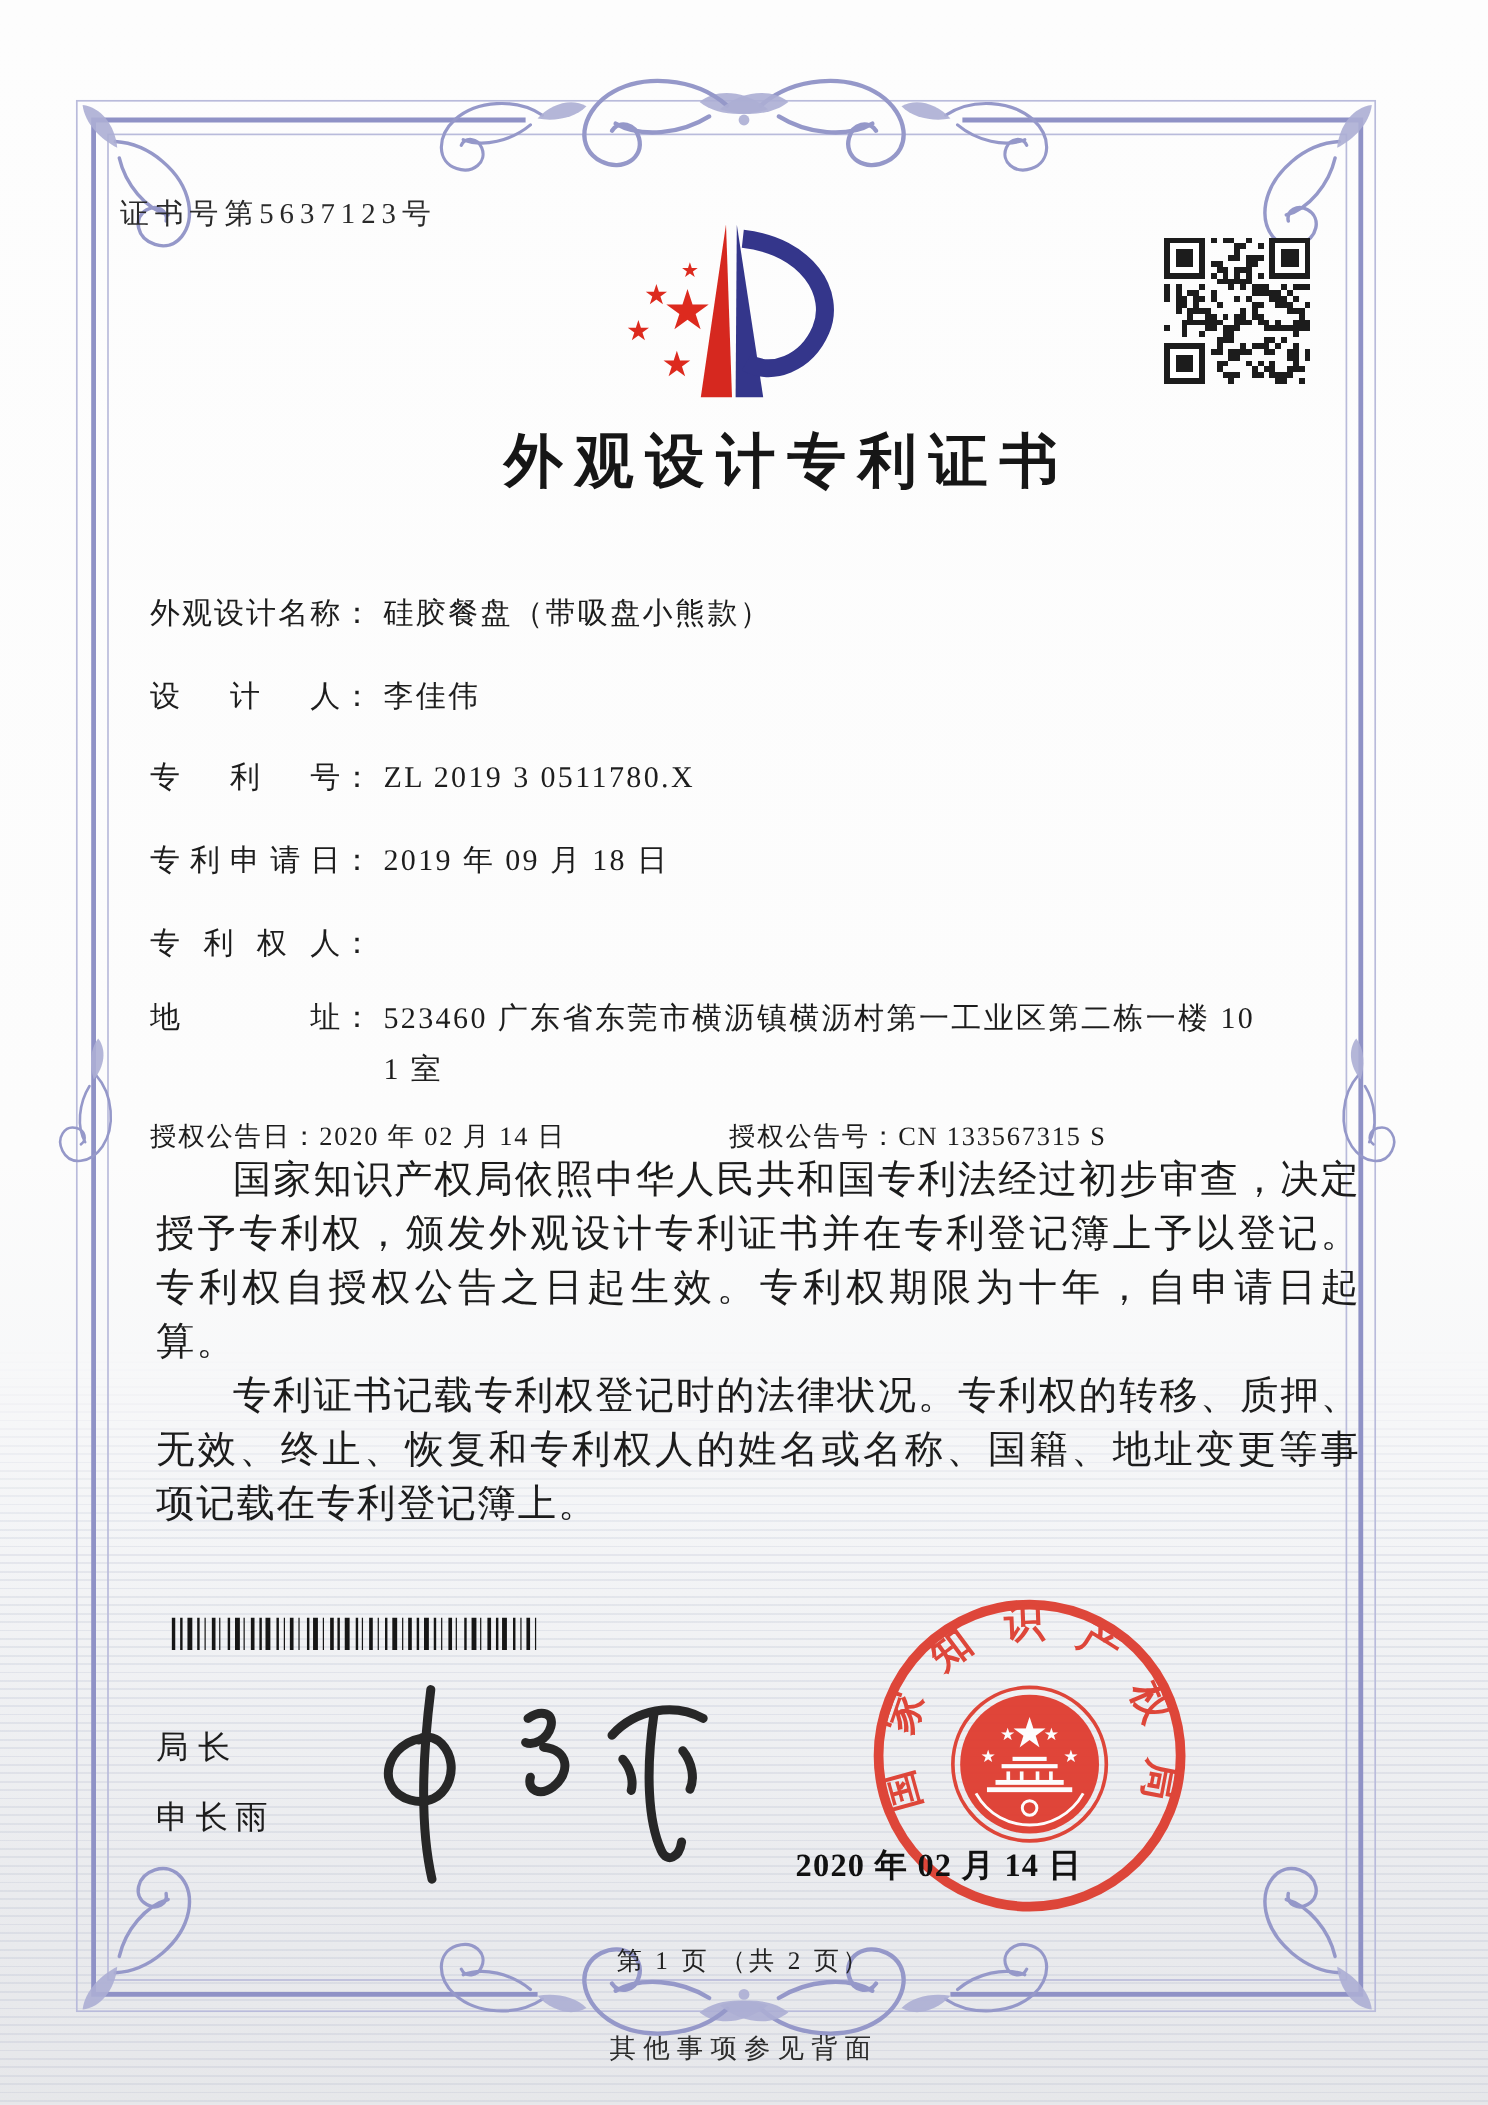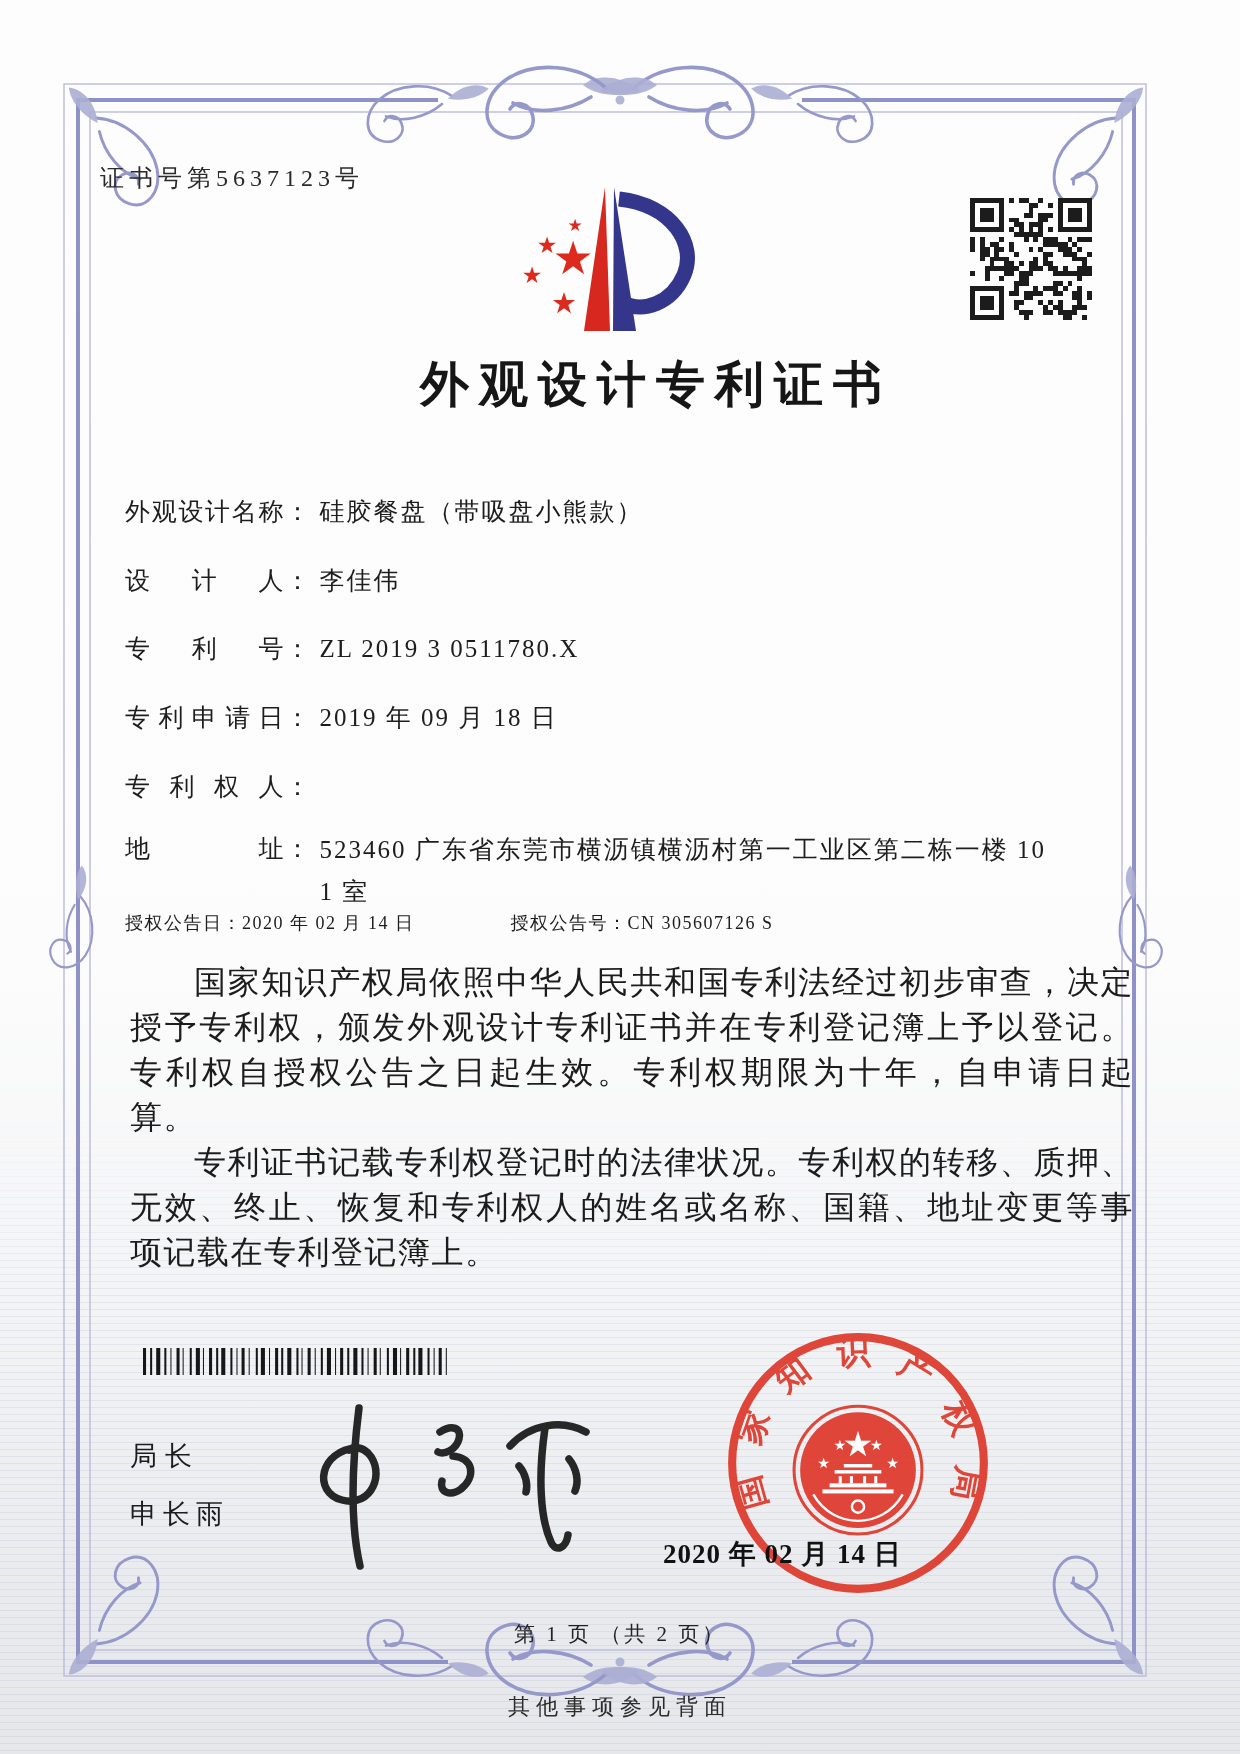--- a/index.html
+++ b/index.html
@@ -26,21 +26,21 @@
   #cert-no{left:100px;top:162px;font-size:24px;letter-spacing:5px;color:#2a2a2a;text-align:center;}
   #qr{left:970px;top:198px;width:122px;height:122px;}
   #logo{left:445px;top:146px;width:262px;height:212px;}
   #title{left:0;top:352px;width:1240px;text-align:center;font-size:49px;font-weight:bold;letter-spacing:10px;color:#161616;padding-left:36px;}
   
   .frow{position:absolute;left:125px;width:925px;display:flex;font-size:25px;color:#1d1d1d;letter-spacing:1.5px;line-height:40px;}
   .lbl{flex:0 0 160px;text-align:justify;text-align-last:justify;}
   .colon{flex:0 0 auto;}
   .val{margin-left:8px;letter-spacing:2px;}
   #row-addr .val{max-width:760px;word-break:break-all;line-height:42px;}
-  #grant-row{position:absolute;left:125px;top:911px;width:980px;display:flex;font-size:18px;letter-spacing:1.5px;color:#1d1d1d;}
+  #grant-row{position:absolute;left:125px;top:932px;width:980px;display:flex;font-size:22px;letter-spacing:1.5px;color:#1d1d1d;gap:40px;}
   #grant-row .g2{margin-left:96px;}
   
   #body-text{left:118px;top:960px;width:1004px;font-size:32px;line-height:45px;letter-spacing:1.5px;color:#1c1c1c;text-align:justify;margin-left:12px;}
   #body-text p{margin:0;text-indent:2em;}
   
   #barcode{left:143px;top:1348px;width:315px;height:27px;}
   #signer-title{left:130px;top:1438px;font-size:27px;letter-spacing:8px;color:#1c1c1c;}
   #signer-name{left:130px;top:1496px;font-size:27px;letter-spacing:6px;color:#1c1c1c;}
   #signature{left:262px;top:1396px;width:345px;height:185px;}
   #seal{left:723px;top:1328px;width:270px;height:270px;opacity:.93;}
@@ -150,21 +150,21 @@
     <span class="lbl">地址</span>
       <span class="colon">：</span>
     <span class="val">523460 广东省东莞市横沥镇横沥村第一工业区第二栋一楼 101 室</span>
   </div>
 
   <div id="grant-row">
     <span class="g1">
       <span>授权公告日</span><span>：</span><span>2020 年 02 月 14 日</span>
     </span>
     <span class="g2">
-      <span>授权公告号</span><span>：</span><span>CN 305607126 S</span>
+      <span>授权公告号</span><span>：</span><span>CN 133567315 S</span>
     </span>
   </div>
 
   <div id="body-text" class="abs">
     <p>国家知识产权局依照中华人民共和国专利法经过初步审查，决定授予专利权，颁发外观设计专利证书并在专利登记簿上予以登记。专利权自授权公告之日起生效。专利权期限为十年，自申请日起算。</p>
     <p>专利证书记载专利权登记时的法律状况。专利权的转移、质押、无效、终止、恢复和专利权人的姓名或名称、国籍、地址变更等事项记载在专利登记簿上。</p>
   </div>
 
   <svg id="barcode" class="abs" viewBox="0 0 310 27" preserveAspectRatio="none">
       <path d="M0 0h3v27h-3zM7 0h2v27h-2zM13 0h4v27h-4zM21 0h2v27h-2zM27 0h1v27h-1zM33 0h3v27h-3zM39 0h1v27h-1zM46 0h2v27h-2zM52 0h4v27h-4zM59 0h1v27h-1zM65 0h3v27h-3zM72 0h2v27h-2zM77 0h4v27h-4zM86 0h2v27h-2zM92 0h1v27h-1zM97 0h3v27h-3zM104 0h1v27h-1zM111 0h2v27h-2zM116 0h4v27h-4zM124 0h1v27h-1zM130 0h3v27h-3zM136 0h2v27h-2zM142 0h4v27h-4zM151 0h2v27h-2zM156 0h1v27h-1zM162 0h3v27h-3zM169 0h1v27h-1zM175 0h2v27h-2zM181 0h4v27h-4zM189 0h1v27h-1zM194 0h3v27h-3zM201 0h2v27h-2zM207 0h4v27h-4zM215 0h2v27h-2zM221 0h1v27h-1zM227 0h3v27h-3zM233 0h1v27h-1zM240 0h2v27h-2zM246 0h4v27h-4zM253 0h1v27h-1zM259 0h3v27h-3zM266 0h2v27h-2zM271 0h4v27h-4zM280 0h2v27h-2zM286 0h1v27h-1zM291 0h3v27h-3zM298 0h1v27h-1z" fill="#161616"></path>

